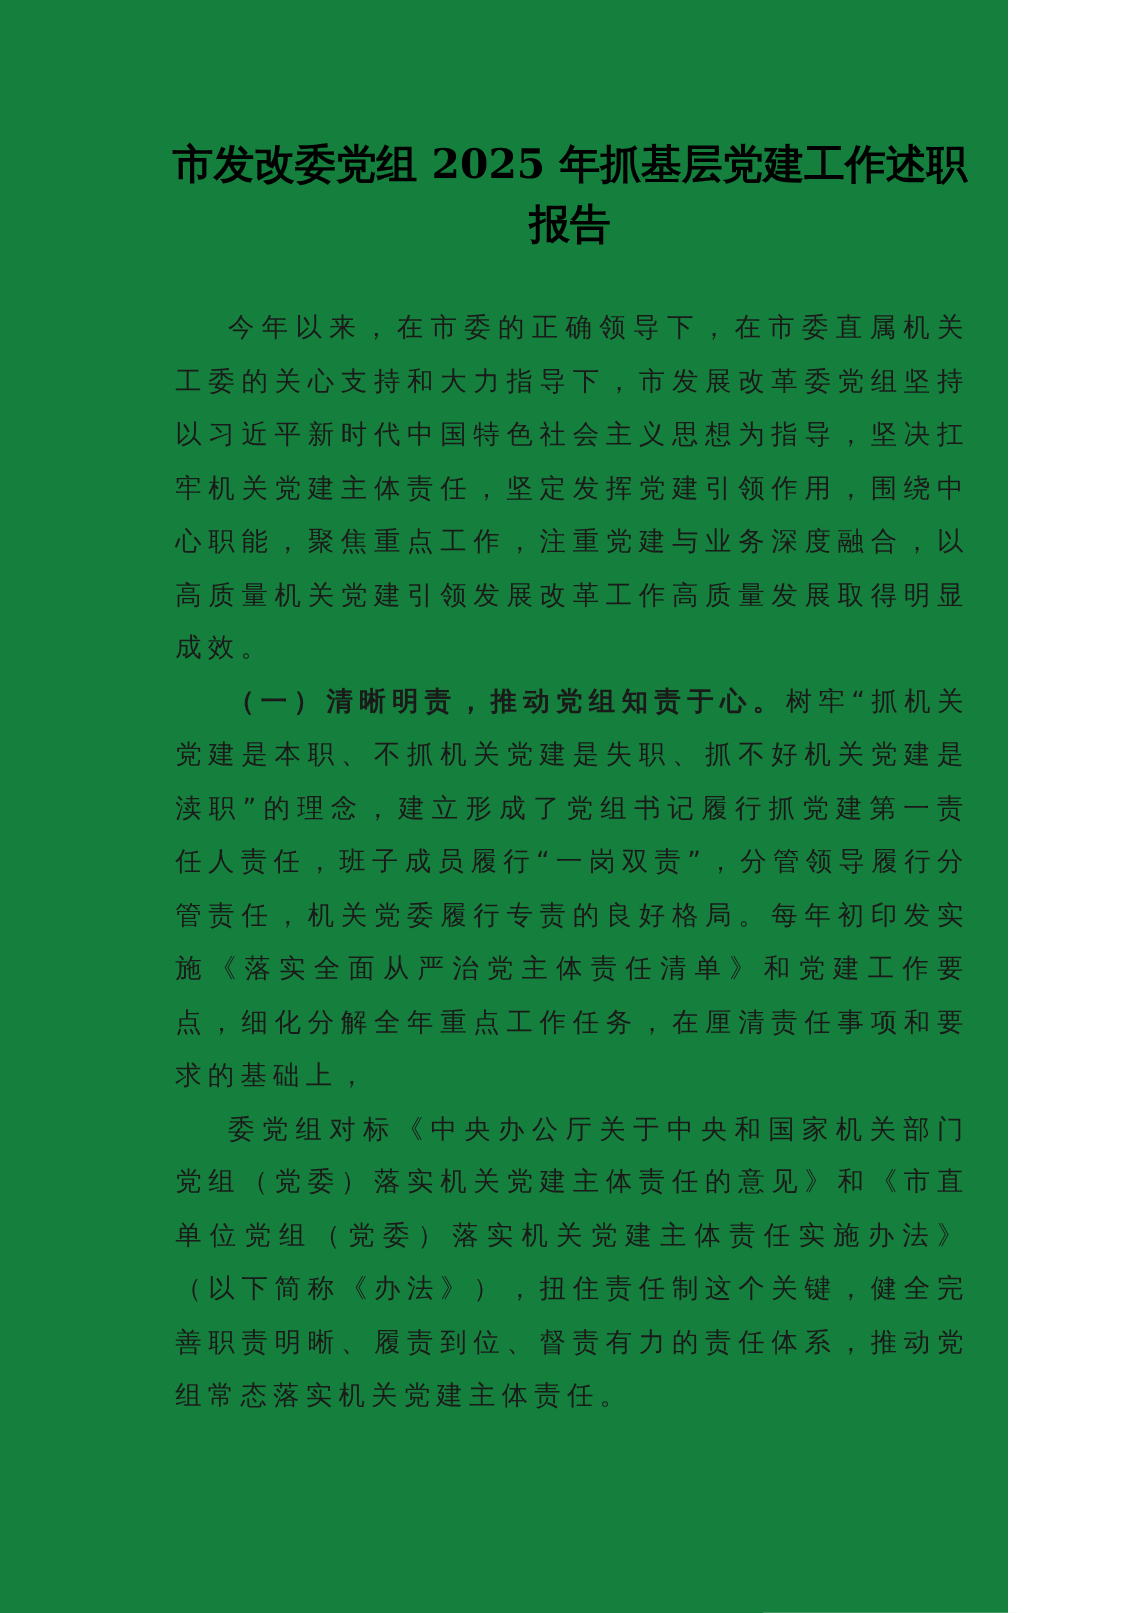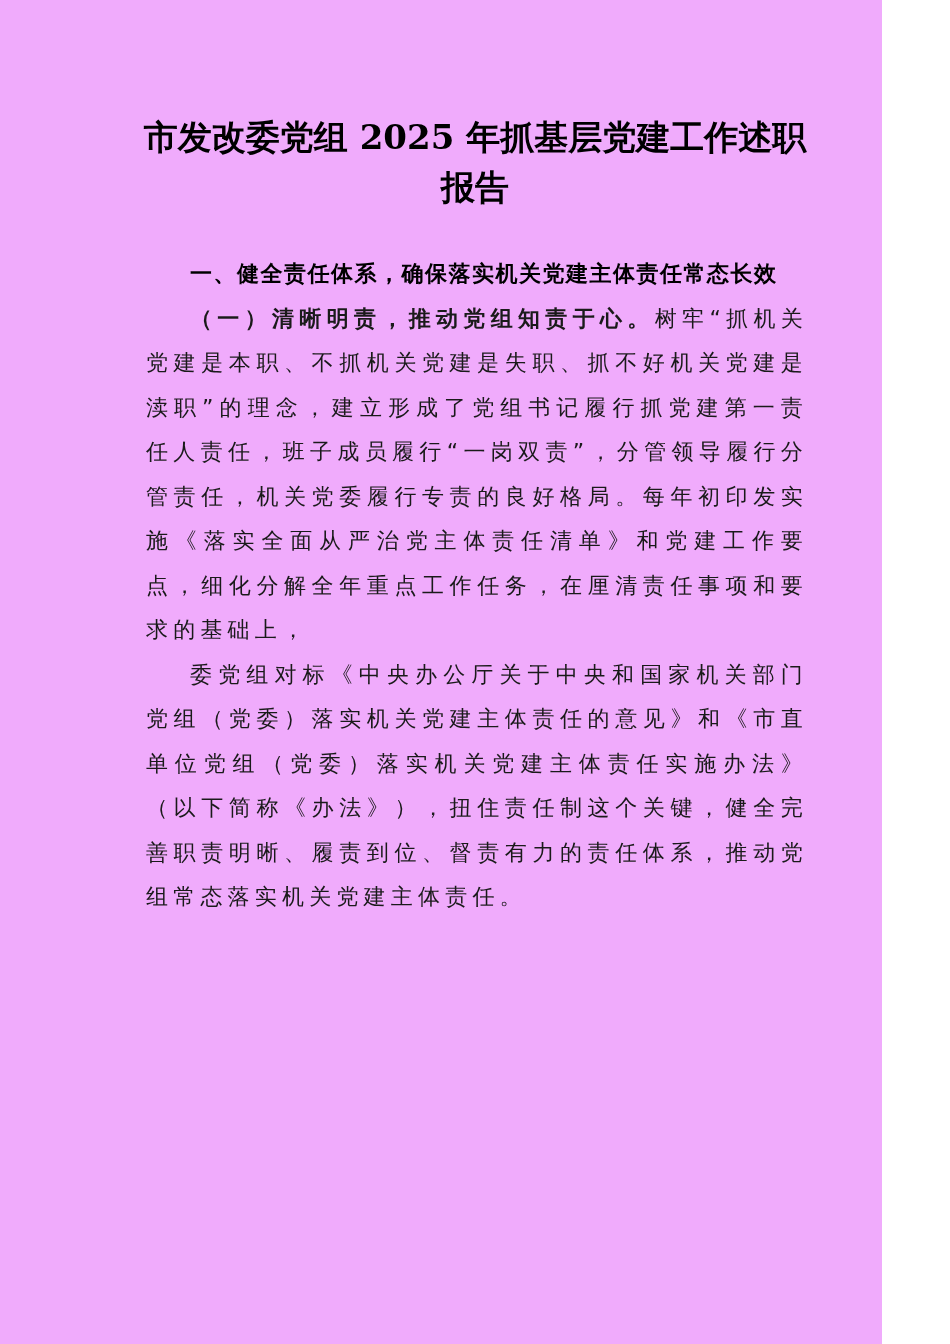--- a/index.html
+++ b/index.html
@@ -11,23 +11,24 @@
       width: 950px;
       height: 1344px;
       position: relative;
       overflow: hidden;
       color: #111111;
     }
     .page {
       position: absolute;
       left: 0;
       top: 0;
-      width: 882px;
+      width: 796px;
       height: 1344px;
-      background: #f0abfc;
+      background: #15803d;
+      padding-left: 44px;
     }
     .title {
       position: absolute;
       left: 140px;
       top: 112px;
       width: 670px;
       text-align: center;
       font-family: "DejaVu Serif", "Liberation Serif", serif;
       font-weight: bold;
       font-size: 34px;
@@ -68,17 +69,17 @@
 </head>
 <body>
 
 <div class="page">
   <h1 class="title">
     <span>市发改委党组 2025 年抓基层党建工作述职</span><br>
     <span>报告</span>
   </h1>
 
   <div class="body">
-    <p class="heading">一、健全责任体系，确保落实机关党建主体责任常态长效</p>
+    <p class="para">今年以来，在市委的正确领导下，在市委直属机关工委的关心支持和大力指导下，市发展改革委党组坚持以习近平新时代中国特色社会主义思想为指导，坚决扛牢机关党建主体责任，坚定发挥党建引领作用，围绕中心职能，聚焦重点工作，注重党建与业务深度融合，以高质量机关党建引领发展改革工作高质量发展取得明显成效。</p>
     <p class="para"><span class="sub-lead">（一）清晰明责，推动党组知责于心。</span><span>树牢“抓机关党建是本职、不抓机关党建是失职、抓不好机关党建是渎职”的理念，建立形成了党组书记履行抓党建第一责任人责任，班子成员履行“一岗双责”，分管领导履行分管责任，机关党委履行专责的良好格局。每年初印发实施《落实全面从严治党主体责任清单》和党建工作要点，细化分解全年重点工作任务，在厘清责任事项和要求的基础上，</span></p>
     <p class="para">委党组对标《中央办公厅关于中央和国家机关部门党组（党委）落实机关党建主体责任的意见》和《市直单位党组（党委）落实机关党建主体责任实施办法》（以下简称《办法》），扭住责任制这个关键，健全完善职责明晰、履责到位、督责有力的责任体系，推动党组常态落实机关党建主体责任。</p>
   </div>
 </div>
 
 </body></html>

